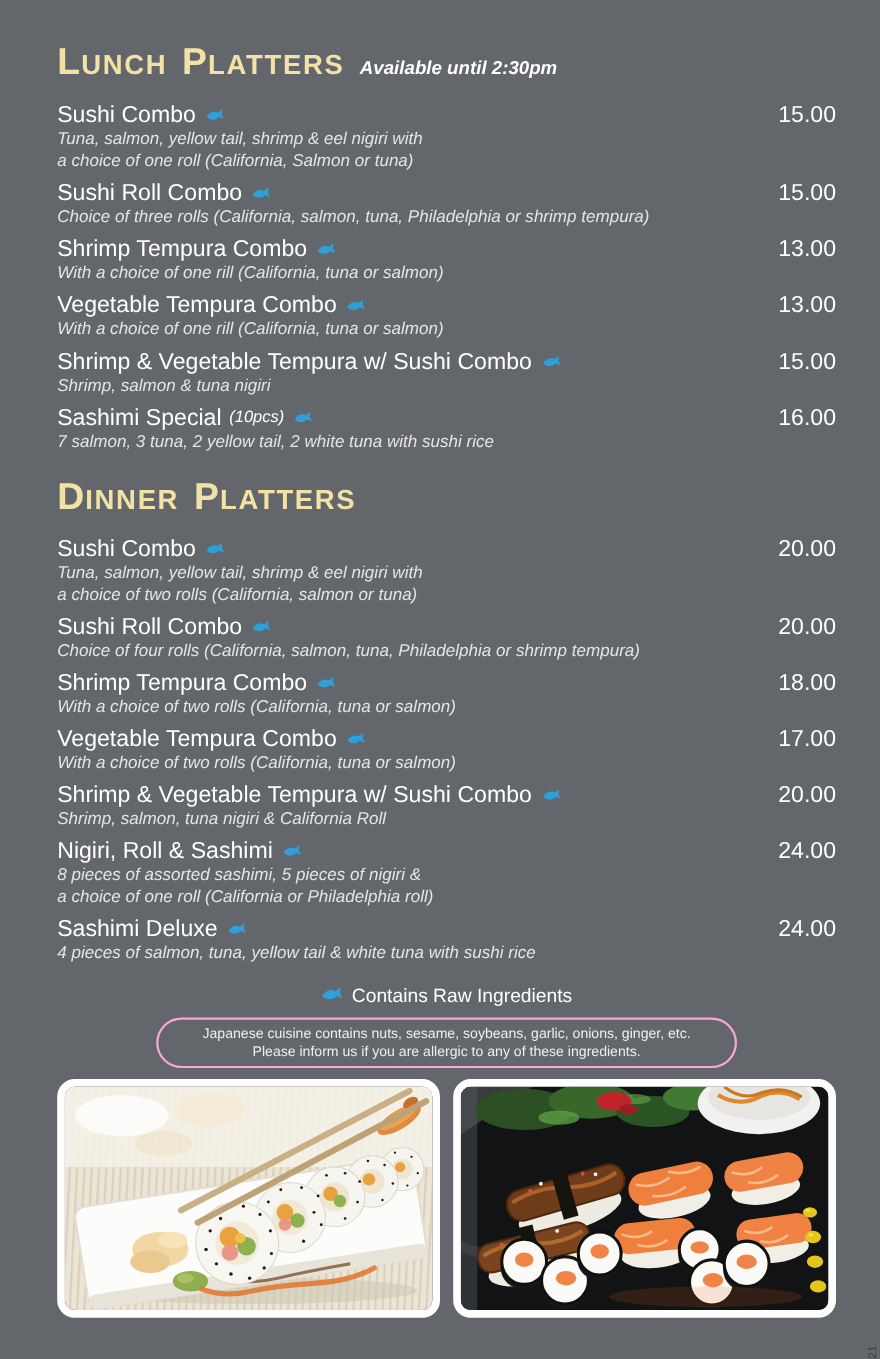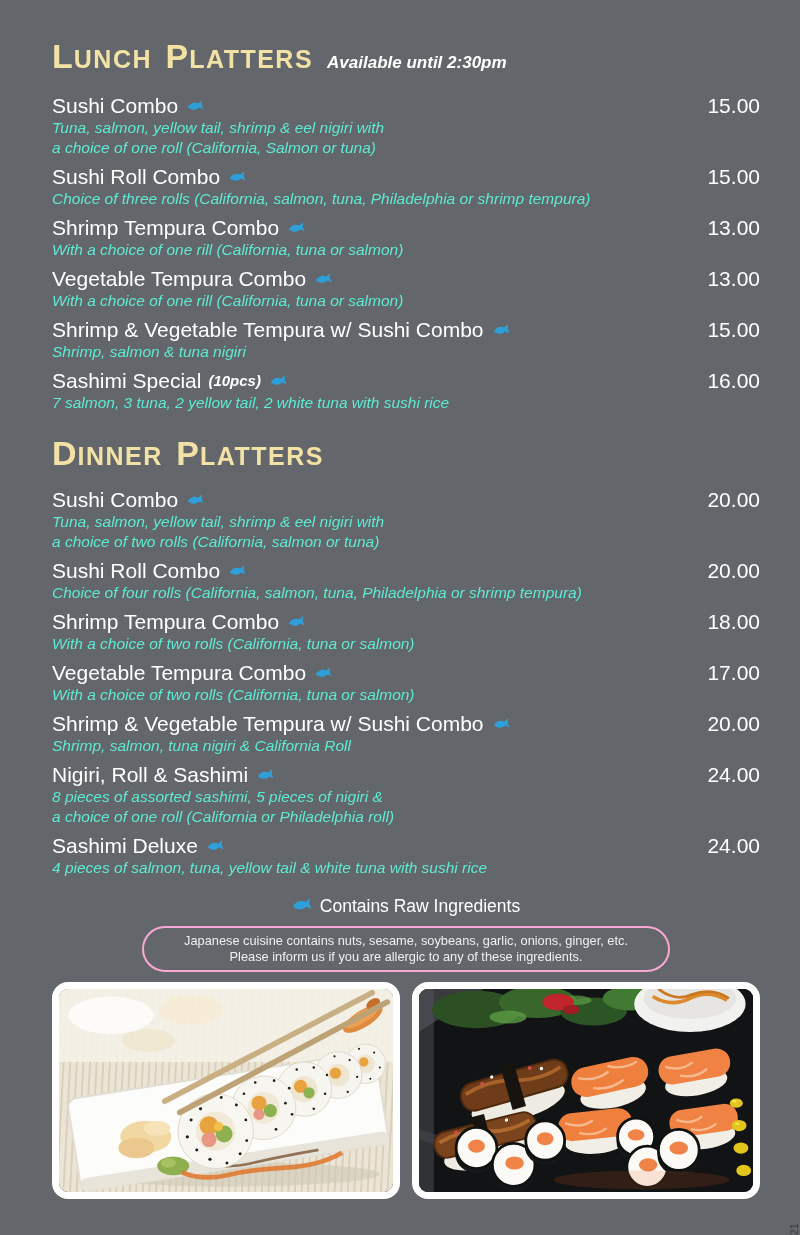--- a/index.html
+++ b/index.html
@@ -34,25 +34,25 @@
     font-style:italic;
     font-weight:bold;
     letter-spacing:0;
     margin-left:14px;
   }
   .dinner{margin-top:22px;}
   
   .item{margin-bottom:6px;}
   .item-head{display:flex;align-items:center;line-height:25px;}
   .item-name{color:#ffffff;font-size:21px;}
-  .item-note{color:#ffffff;font-size:15px;font-style:italic;font-weight:bold;margin-left:7px;}
+  .item-note{color:#ffffff;font-size:15px;font-style:italic;font-weight:normal;margin-left:7px;}
   .fish{margin-left:9px;flex:0 0 auto;}
   .item-price{margin-left:auto;color:#ffffff;font-size:21px;align-self:flex-start;}
   .item-desc{
-    color:#5eead4;font-size:15.5px;font-style:italic;line-height:20px;
+    color:#e5e5e5;font-size:15.5px;font-style:italic;line-height:20px;
   }
   
   .legend{
     margin-top:16px;
     display:flex;justify-content:center;align-items:center;gap:58px;
     height:24px;
   }
   .legend-item{display:flex;align-items:center;gap:8px;color:#ffffff;font-size:17.5px;}
   
   .disclaimer{

